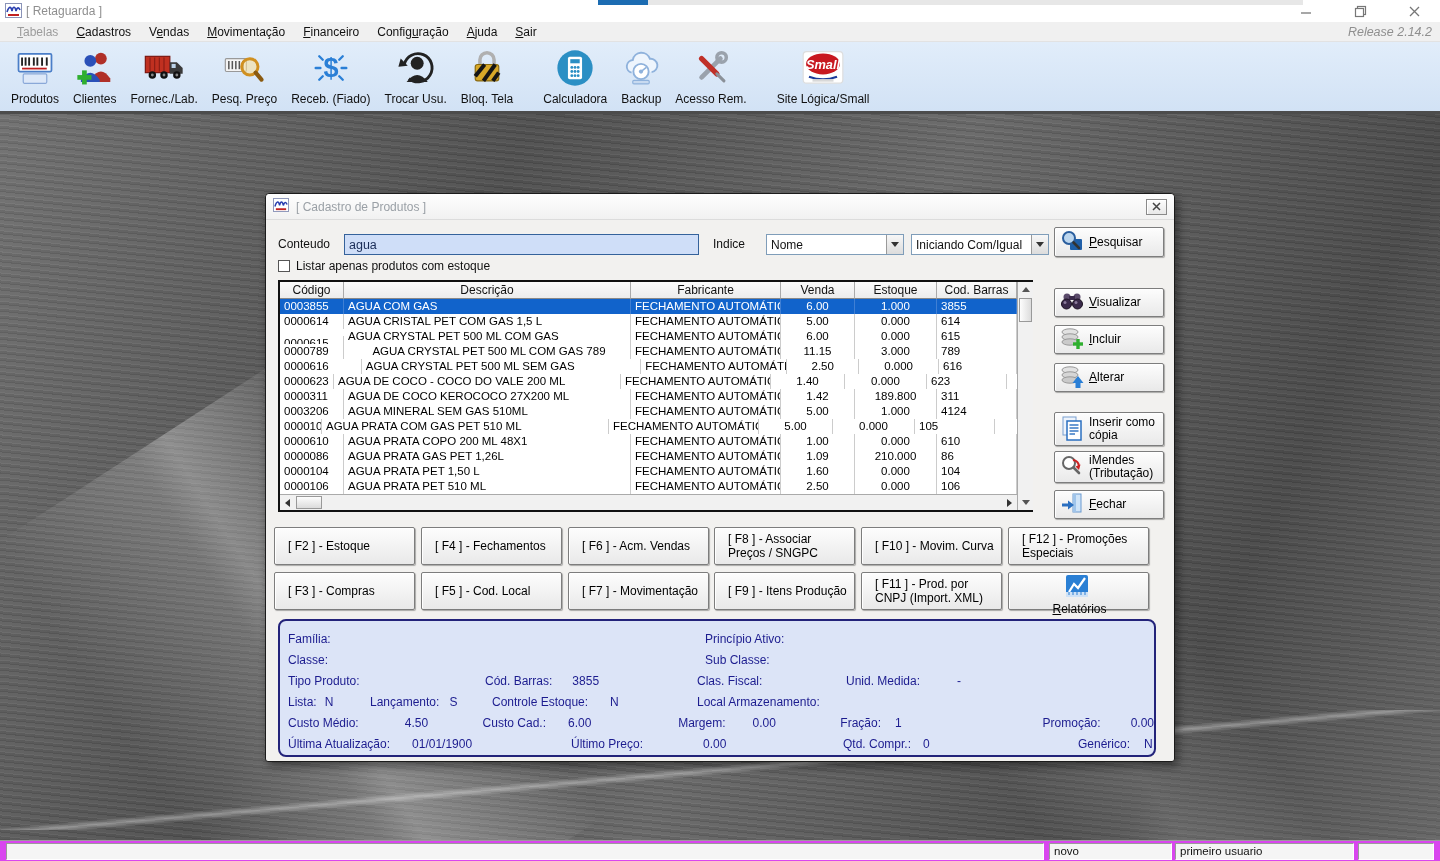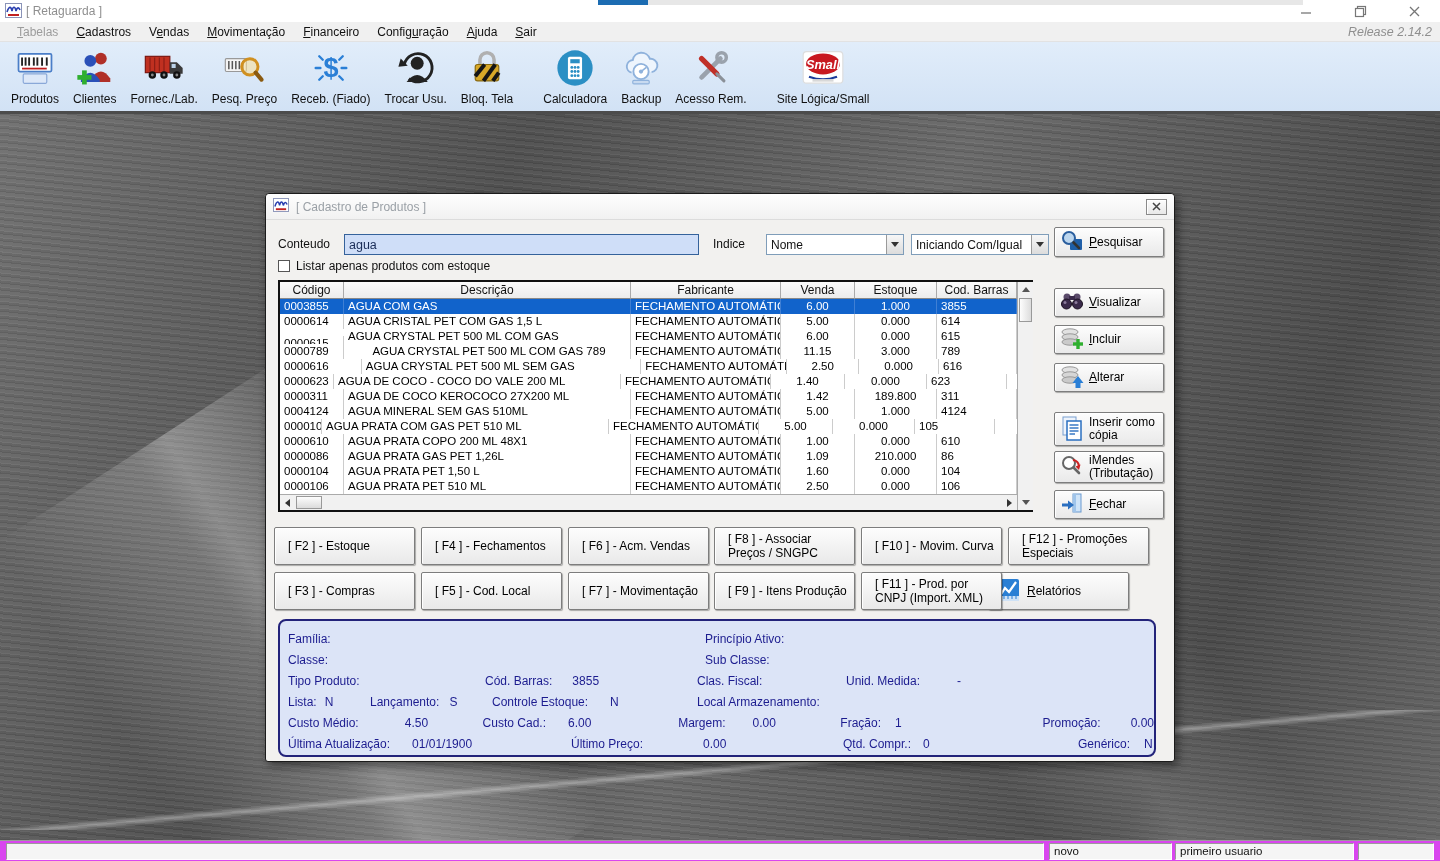--- a/index.html
+++ b/index.html
@@ -424,21 +424,21 @@
           </div>
           <div class="trow">
             <div class="tcell c-cod" style="width: 64px;">0000311</div>
             <div class="tcell c-desc" style="width: 287px;">AGUA DE COCO KEROCOCO 27X200 ML</div>
             <div class="tcell c-fab" style="width: 150px;">FECHAMENTO AUTOMÁTICO</div>
             <div class="tcell c-ven" style="width: 74px;">1.42</div>
             <div class="tcell c-est" style="width: 82px;">189.800</div>
             <div class="tcell c-bar" style="width: 80px;">311</div>
           </div>
           <div class="trow">
-            <div class="tcell c-cod" style="width: 64px;">0004124</div>
+            <div class="tcell c-cod" style="width: 64px;">0003206</div>
             <div class="tcell c-desc" style="width: 287px;">AGUA MINERAL SEM GAS 510ML</div>
             <div class="tcell c-fab" style="width: 150px;">FECHAMENTO AUTOMÁTICO</div>
             <div class="tcell c-ven" style="width: 74px;">5.00</div>
             <div class="tcell c-est" style="width: 82px;">1.000</div>
             <div class="tcell c-bar" style="width: 80px;">4124</div>
           </div>
           <div class="trow">
             <div class="tcell c-cod" style="width: 42px;">0000105</div>
             <div class="tcell c-desc" style="width: 287px;">AGUA PRATA COM GAS PET 510 ML</div>
             <div class="tcell c-fab" style="width: 150px;">FECHAMENTO AUTOMÁTICO</div>
@@ -560,21 +560,21 @@
   <div class="btn3d sidebtn" style="top:296px;height:29px;">
     <span class="sb-ico"><svg width="24" height="22" viewBox="0 0 24 22">
           <rect x="13" y="2" width="8" height="18" fill="#cfe4f8" stroke="#6a9ad0"></rect>
           <rect x="13" y="2" width="3" height="18" fill="#9fc4ea"></rect>
           <line x1="2" y1="13" x2="9" y2="13" stroke="#2a6fc0" stroke-width="3"></line>
           <polygon points="8,8.5 14,13 8,17.5" fill="#2a6fc0"></polygon>
         </svg></span>
     <span class="sb-txt"><u>F</u>echar</span>
   </div>
 
-  <div class="btn3d fbtn" style="left:722px;top:378px;padding-left:6px;">
+  <div class="btn3d fbtn" style="left:742px;top:378px;padding-left:6px;flex-direction:column;">
     <span style="margin-right:6px;flex:0 0 auto;"><svg width="26" height="26" viewBox="0 0 26 26">
           <rect x="2" y="2" width="22" height="22" rx="2" fill="#2a7fd4"></rect>
           <polyline points="5,19 10,11 14,15 21,5" stroke="#fff" stroke-width="2.2" fill="none"></polyline>
           <rect x="2" y="19" width="22" height="5" fill="#cfe2f6"></rect>
           <g stroke="#2a7fd4" stroke-width="1">
             <line x1="5" y1="19" x2="5" y2="22"></line>
             <line x1="9" y1="19" x2="9" y2="22"></line>
             <line x1="13" y1="19" x2="13" y2="22"></line>
             <line x1="17" y1="19" x2="17" y2="22"></line>
             <line x1="21" y1="19" x2="21" y2="22"></line>

